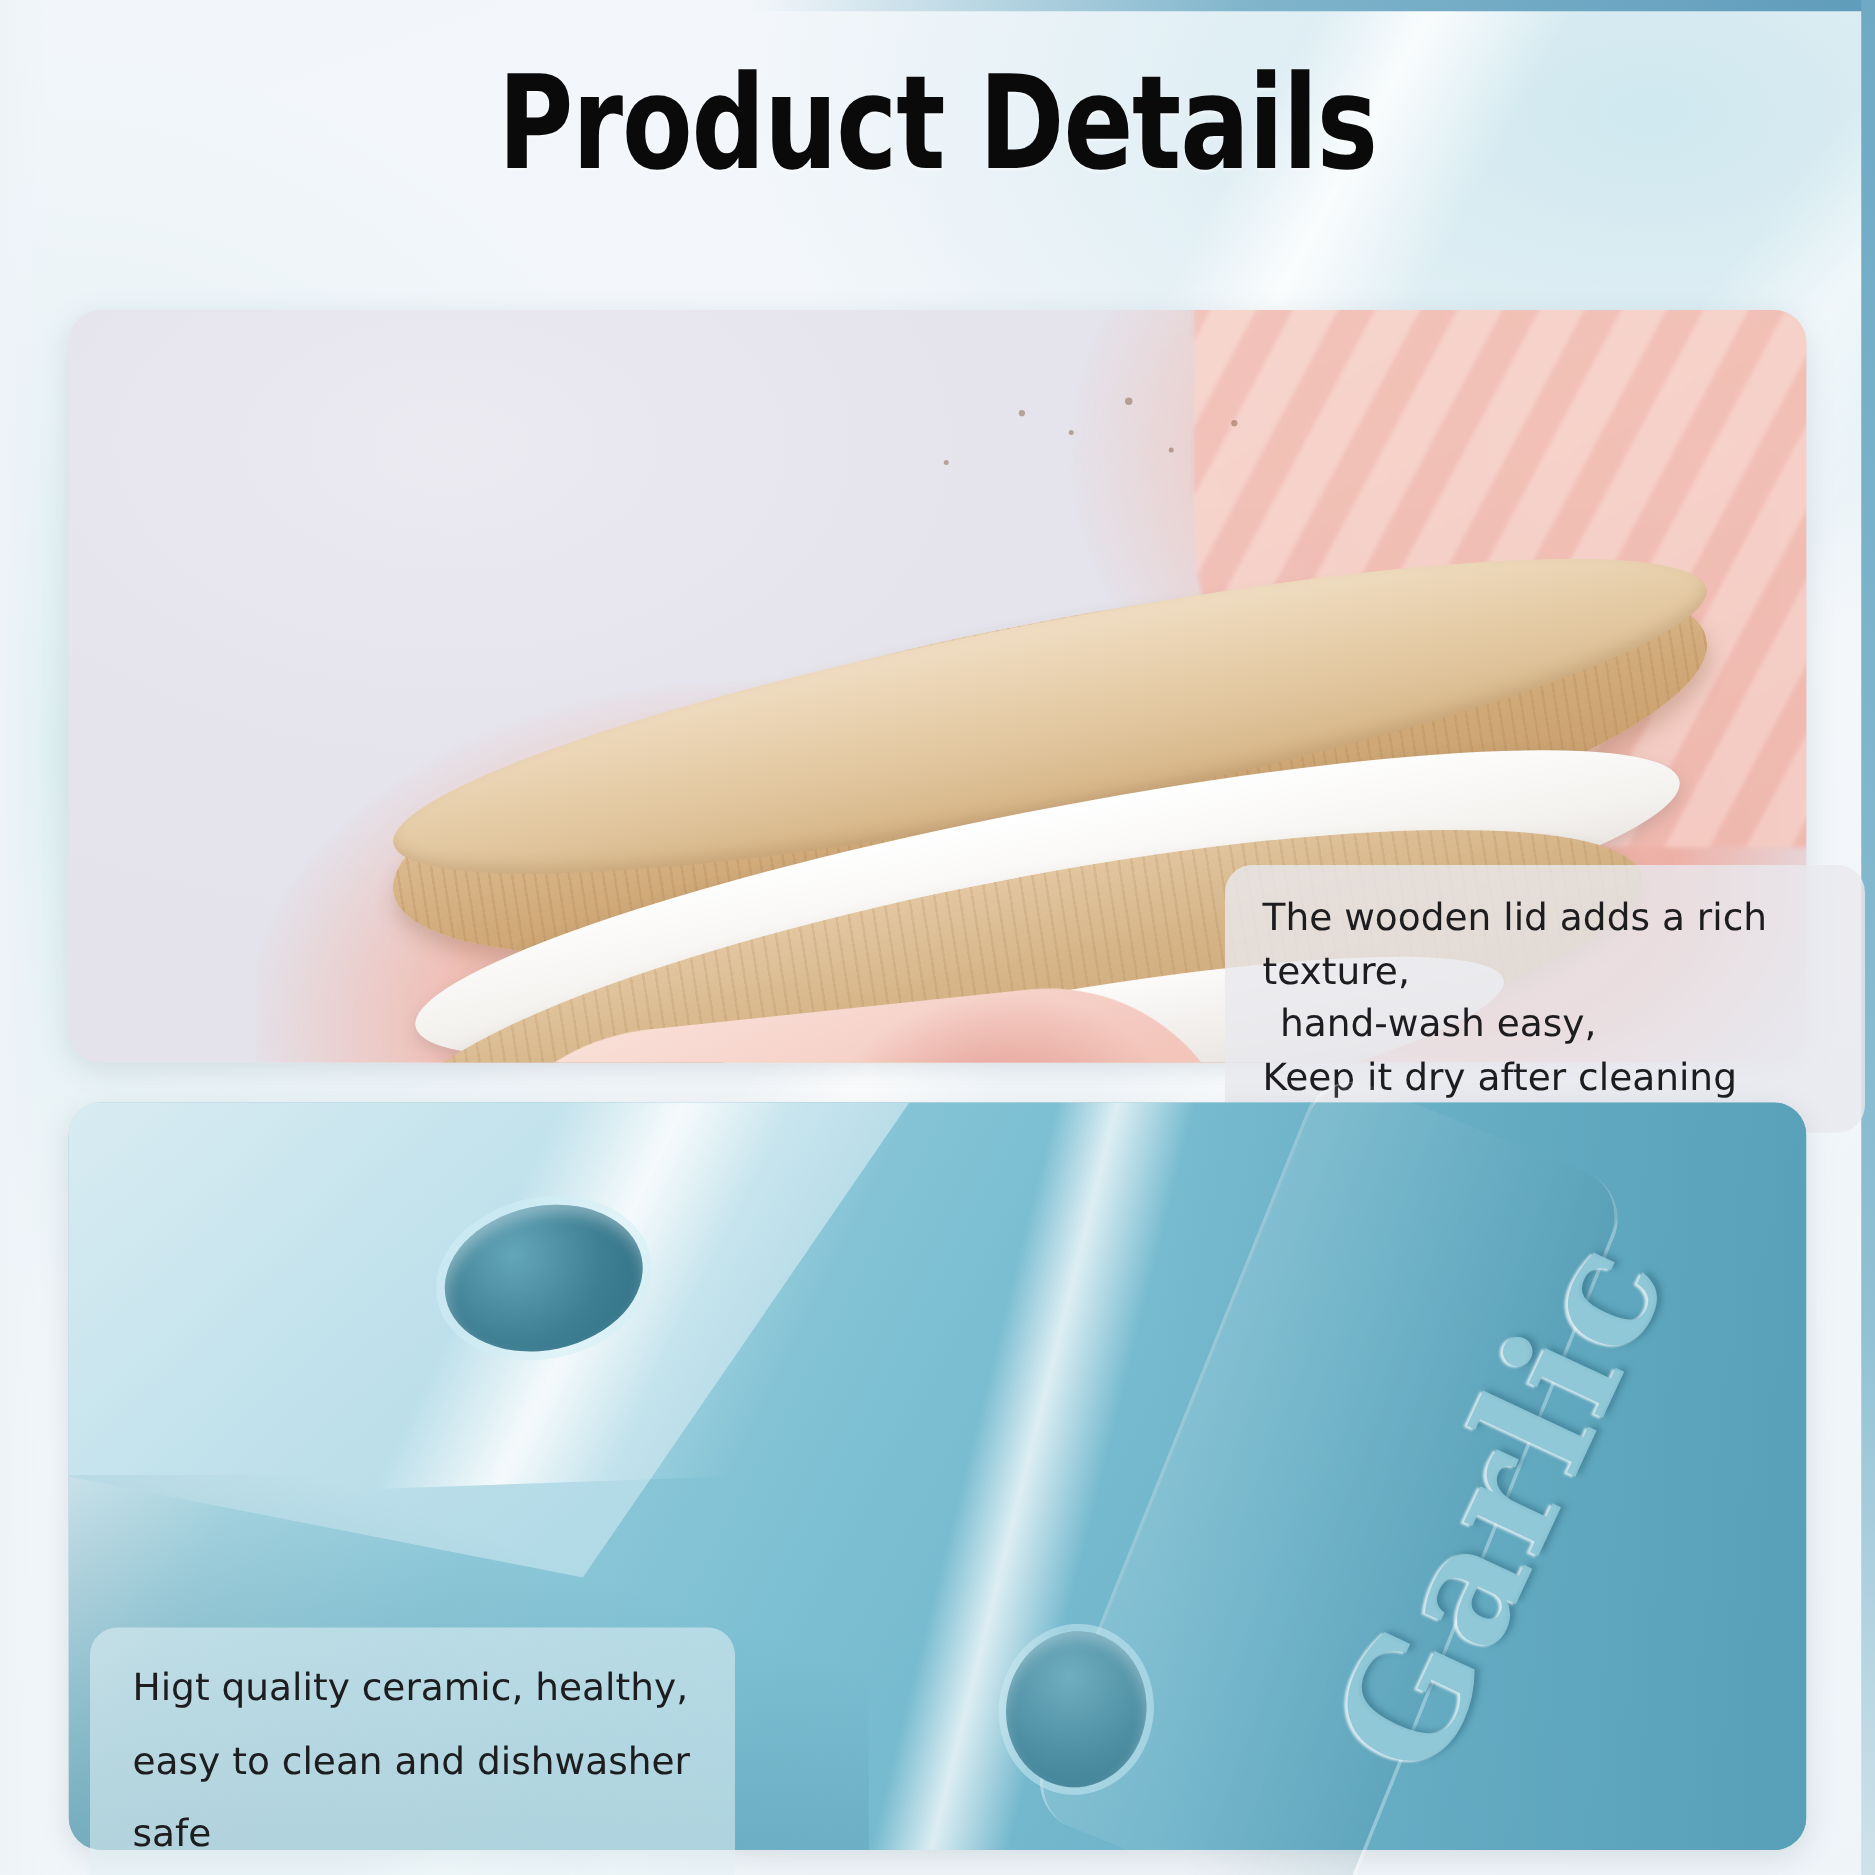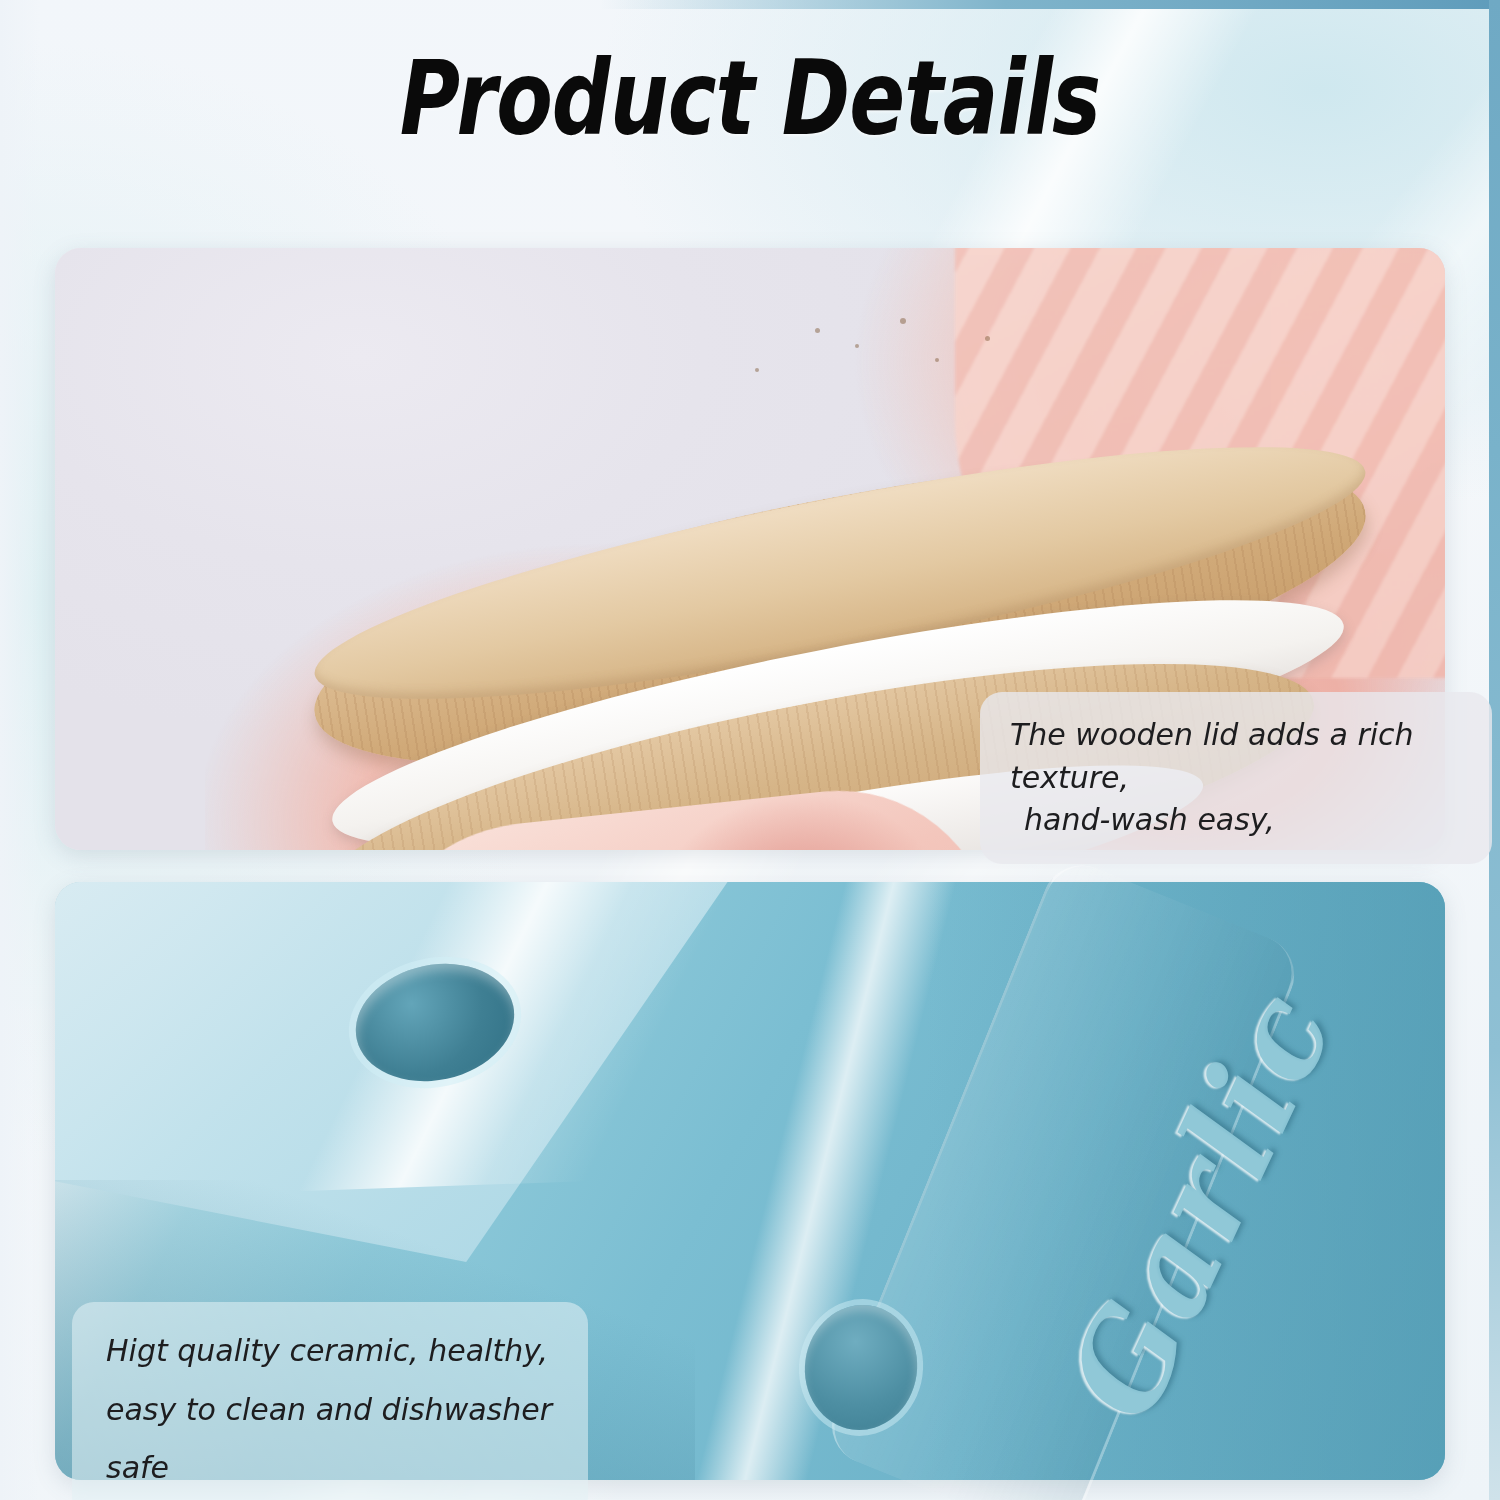--- a/index.html
+++ b/index.html
@@ -9,21 +9,20 @@
     background:#f3f6fa;
   }
   .page{
     position:relative;width:1500px;height:1500px;overflow:hidden;
     background:
       linear-gradient(118deg,rgba(255,255,255,0) 46%,rgba(255,255,255,.85) 50%,rgba(255,255,255,0) 55%),
       linear-gradient(128deg,rgba(255,255,255,0) 58%,rgba(255,255,255,.55) 62%,rgba(255,255,255,0) 67%),
       radial-gradient(1200px 700px at 88% 6%, #cfe8ef 0%, rgba(207,232,239,0) 60%),
       radial-gradient(900px 900px at 2% 40%, #dff0f3 0%, rgba(223,240,243,0) 62%),
       linear-gradient(160deg,#f2f6fa 0%,#f4f7fa 45%,#eef4f8 100%);
-    font-style: italic;
   }
   
   .edge-right{position:absolute;top:0;right:0;width:11px;height:1500px;
     background:linear-gradient(180deg,#6fa9c4 0%,#79b2ca 30%,#8fc0d4 70%,#cfe2ea 100%);}
   .edge-top{position:absolute;top:0;left:600px;right:0;height:9px;
     background:linear-gradient(90deg,rgba(140,190,212,0) 0%,#7fb4cb 45%,#5f9cbb 100%);}
   .edge-left-fade{position:absolute;top:0;left:0;width:40px;height:1500px;
     background:linear-gradient(90deg,#eef3f8 0%,rgba(238,243,248,0) 100%);}
 
   
@@ -172,20 +171,21 @@
     <div class="p1-speck" style="left:930px;top:88px;width:5px;height:5px;"></div>
     <div class="p1-speck" style="left:700px;top:120px;width:4px;height:4px;"></div>
 
     <div class="p1-thumb"></div>
 
   </div>
 
   <div class="caption caption1">
     <div class="l1">The wooden lid adds a rich texture,</div>
     <div class="l2">hand-wash easy,</div>
+    <div class="l3">Keep it dry after cleaning</div>
   </div>
 
   <div class="panel panel2">
     <div class="p2-bg"></div>
     <div class="p2-facet"></div>
     <div class="p2-right-dark"></div>
     <div class="p2-gloss-a"></div>
     <div class="p2-gloss-b"></div>
     <div class="p2-shadow"></div>
   </div>

